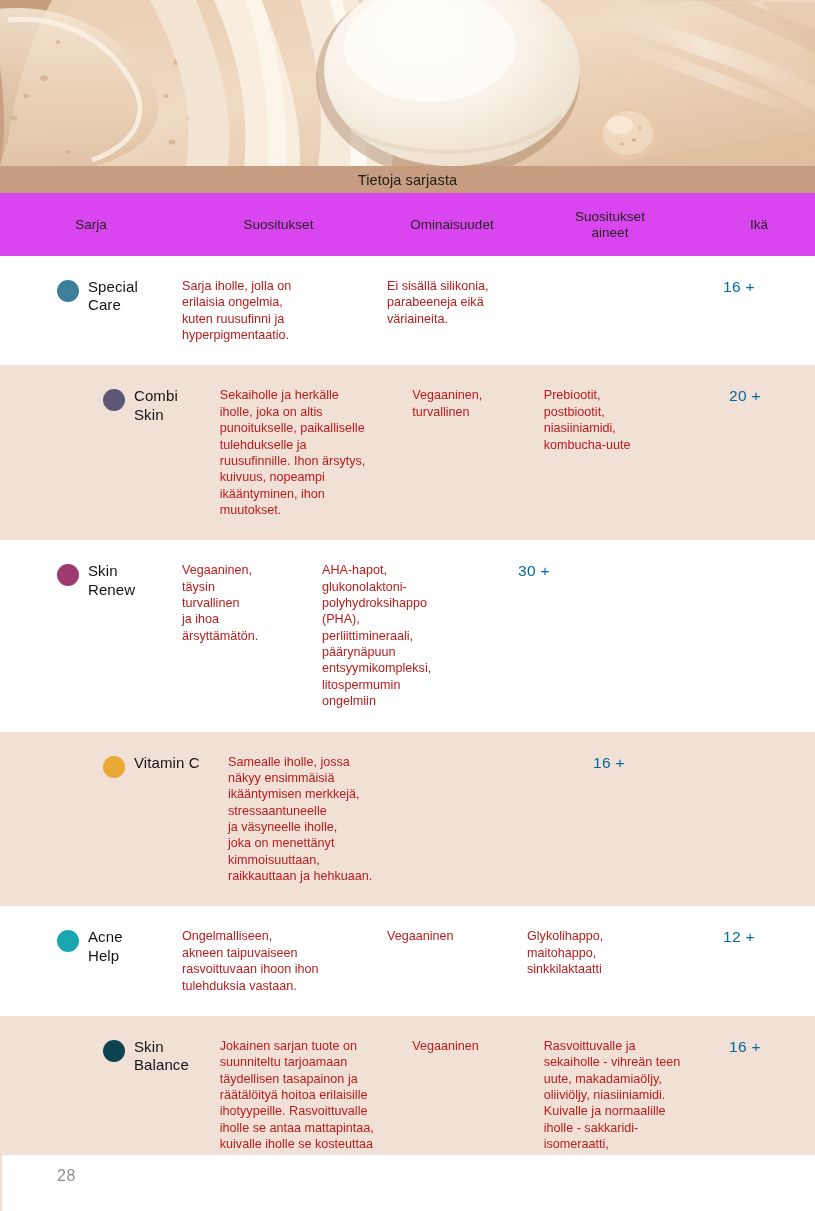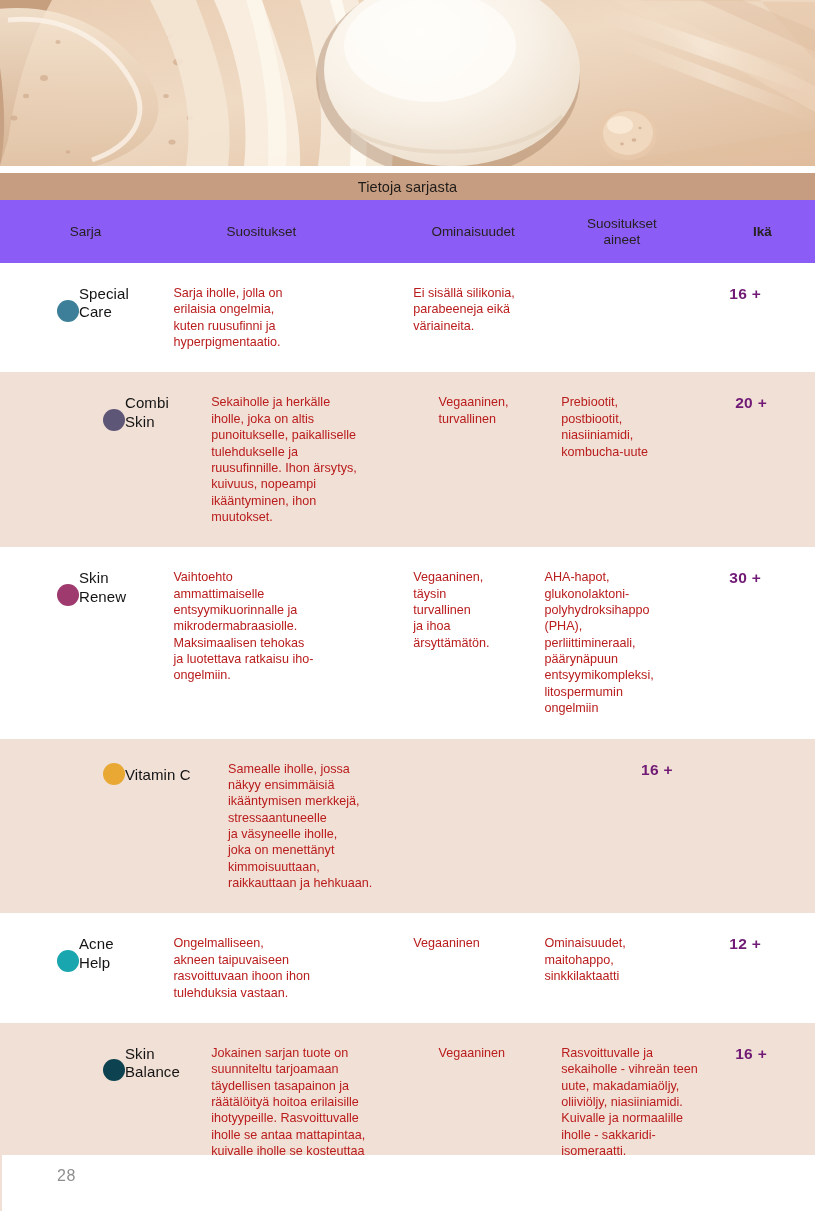--- a/index.html
+++ b/index.html
@@ -27,51 +27,50 @@
   .hero svg { display: block; width: 815px; height: 166px; }
 
   
   .title-bar {
     width: 815px;
     height: 27px;
     background: #c69d80;
     display: flex;
     align-items: center;
     justify-content: center;
-    margin-top: 7px;
   }
   .title-bar .title-text {
     font-size: 14.5px;
     color: #1f1b18;
     letter-spacing: .1px;
   }
 
   
   .table {
     width: 815px;
   }
   .row {
     display: flex;
     width: 815px;
     box-sizing: border-box;
   }
   .row.header {
-    background: #8b5cf6;
+    background: #d946ef;
     height: 63px;
     align-items: center;
   }
   .row.shade   { background: #f1e0d6; padding-left: 46px; }
   .row.plain   { background: #ffffff; }
 
   
   .c-sarja   { width: 182px; box-sizing: border-box; padding-left: 55px; position: relative; }
   .c-sugg    { width: 205px; box-sizing: border-box; padding-right: 12px; }
-  .c-prop    { width: 140px; box-sizing: border-box; padding-right: 10px; margin-left: 48px; }
+  .c-prop    { width: 140px; box-sizing: border-box; padding-right: 10px; }
   .c-ingr    { width: 176px; box-sizing: border-box; padding-right: 10px; }
-  .c-age     { width: 112px; box-sizing: border-box; font-weight: bold; }
+  .c-age     { width: 112px; box-sizing: border-box; }
 
   
   .row.header .hcell {
     font-size: 13.5px;
     color: #262220;
     text-align: center;
     line-height: 1.18;
   }
   .row.header .c-sarja { padding-left: 0; text-align: center; }
 
@@ -84,41 +83,42 @@
   .cell {
     font-size: 12.6px;
     line-height: 1.30;
     color: #b91c1c;
     white-space: pre-line;
   }
 
   
   .series-wrap {
     display: flex;
-    align-items: flex-end;
+    align-items: flex-start;
+    gap: 9px;
     padding-left: 2px;
   }
   .dot {
     width: 22px;
     height: 22px;
     border-radius: 50%;
     flex: 0 0 22px;
     margin-top: 2px;
   }
   .series-name {
     font-size: 15px;
     line-height: 1.22;
     color: #141414;
     white-space: pre-line;
     letter-spacing: .1px;
   }
 
   .age {
     font-size: 15.5px;
-    color: #701a75;
+    color: #0369a1;
     padding-left: 20px;
     letter-spacing: .3px;
   }
 
   
   .footer {
     position: absolute;
     left: 2px;
     bottom: 0;
     width: 815px;
@@ -274,27 +274,20 @@
   </div>
 
   <div class="row body plain">
     <div class="c-sarja">
       <div class="series-wrap">
         <span class="dot" style="background: rgb(158, 58, 110);"></span>
         <span class="series-name">Skin
 Renew</span>
       </div>
     </div>
-    <div class="c-sugg cell">Vaihtoehto
-ammattimaiselle
-entsyymikuorinnalle ja
-mikrodermabraasiolle.
-Maksimaalisen tehokas
-ja luotettava ratkaisu iho-
-ongelmiin.</div>
     <div class="c-prop cell">Vegaaninen,
 täysin
 turvallinen
 ja ihoa
 ärsyttämätön.</div>
     <div class="c-ingr cell">AHA-hapot,
 glukonolaktoni-
 polyhydroksihappo
 (PHA),
 perliittimineraali,
@@ -330,21 +323,21 @@
         <span class="dot" style="background: rgb(26, 166, 174);"></span>
         <span class="series-name">Acne
 Help</span>
       </div>
     </div>
     <div class="c-sugg cell">Ongelmalliseen,
 akneen taipuvaiseen
 rasvoittuvaan ihoon ihon
 tulehduksia vastaan.</div>
     <div class="c-prop cell">Vegaaninen</div>
-    <div class="c-ingr cell">Ominaisuudet,
+    <div class="c-ingr cell">Glykolihappo,
 maitohappo,
 sinkkilaktaatti</div>
     <div class="c-age age">12 +</div>
   </div>
 
   <div class="row body shade">
     <div class="c-sarja">
       <div class="series-wrap">
         <span class="dot" style="background: rgb(13, 67, 80);"></span>
         <span class="series-name">Skin

